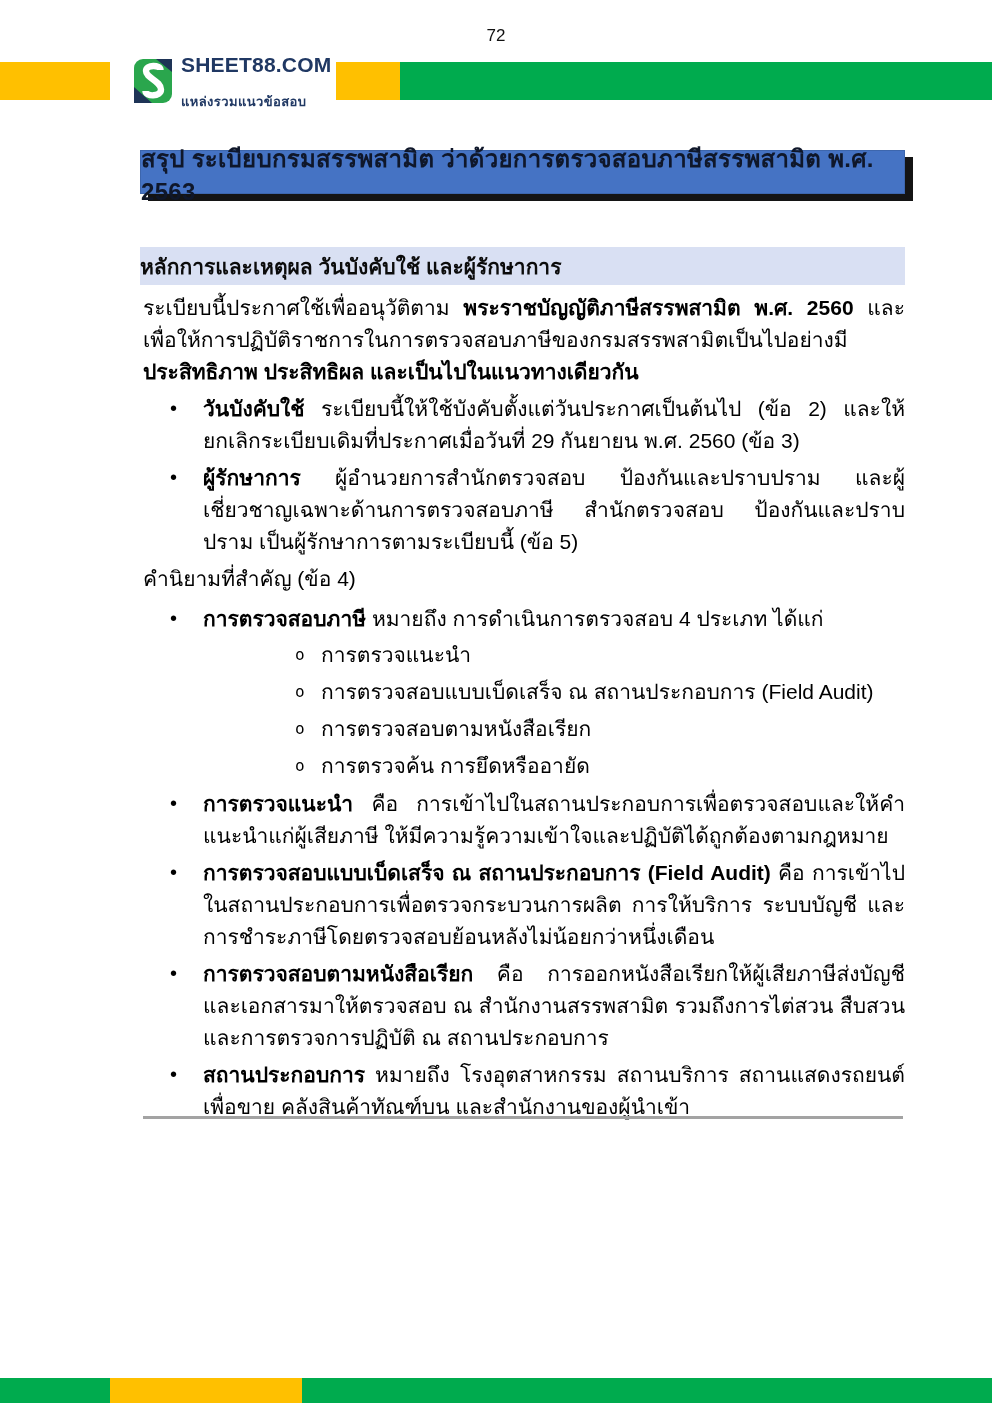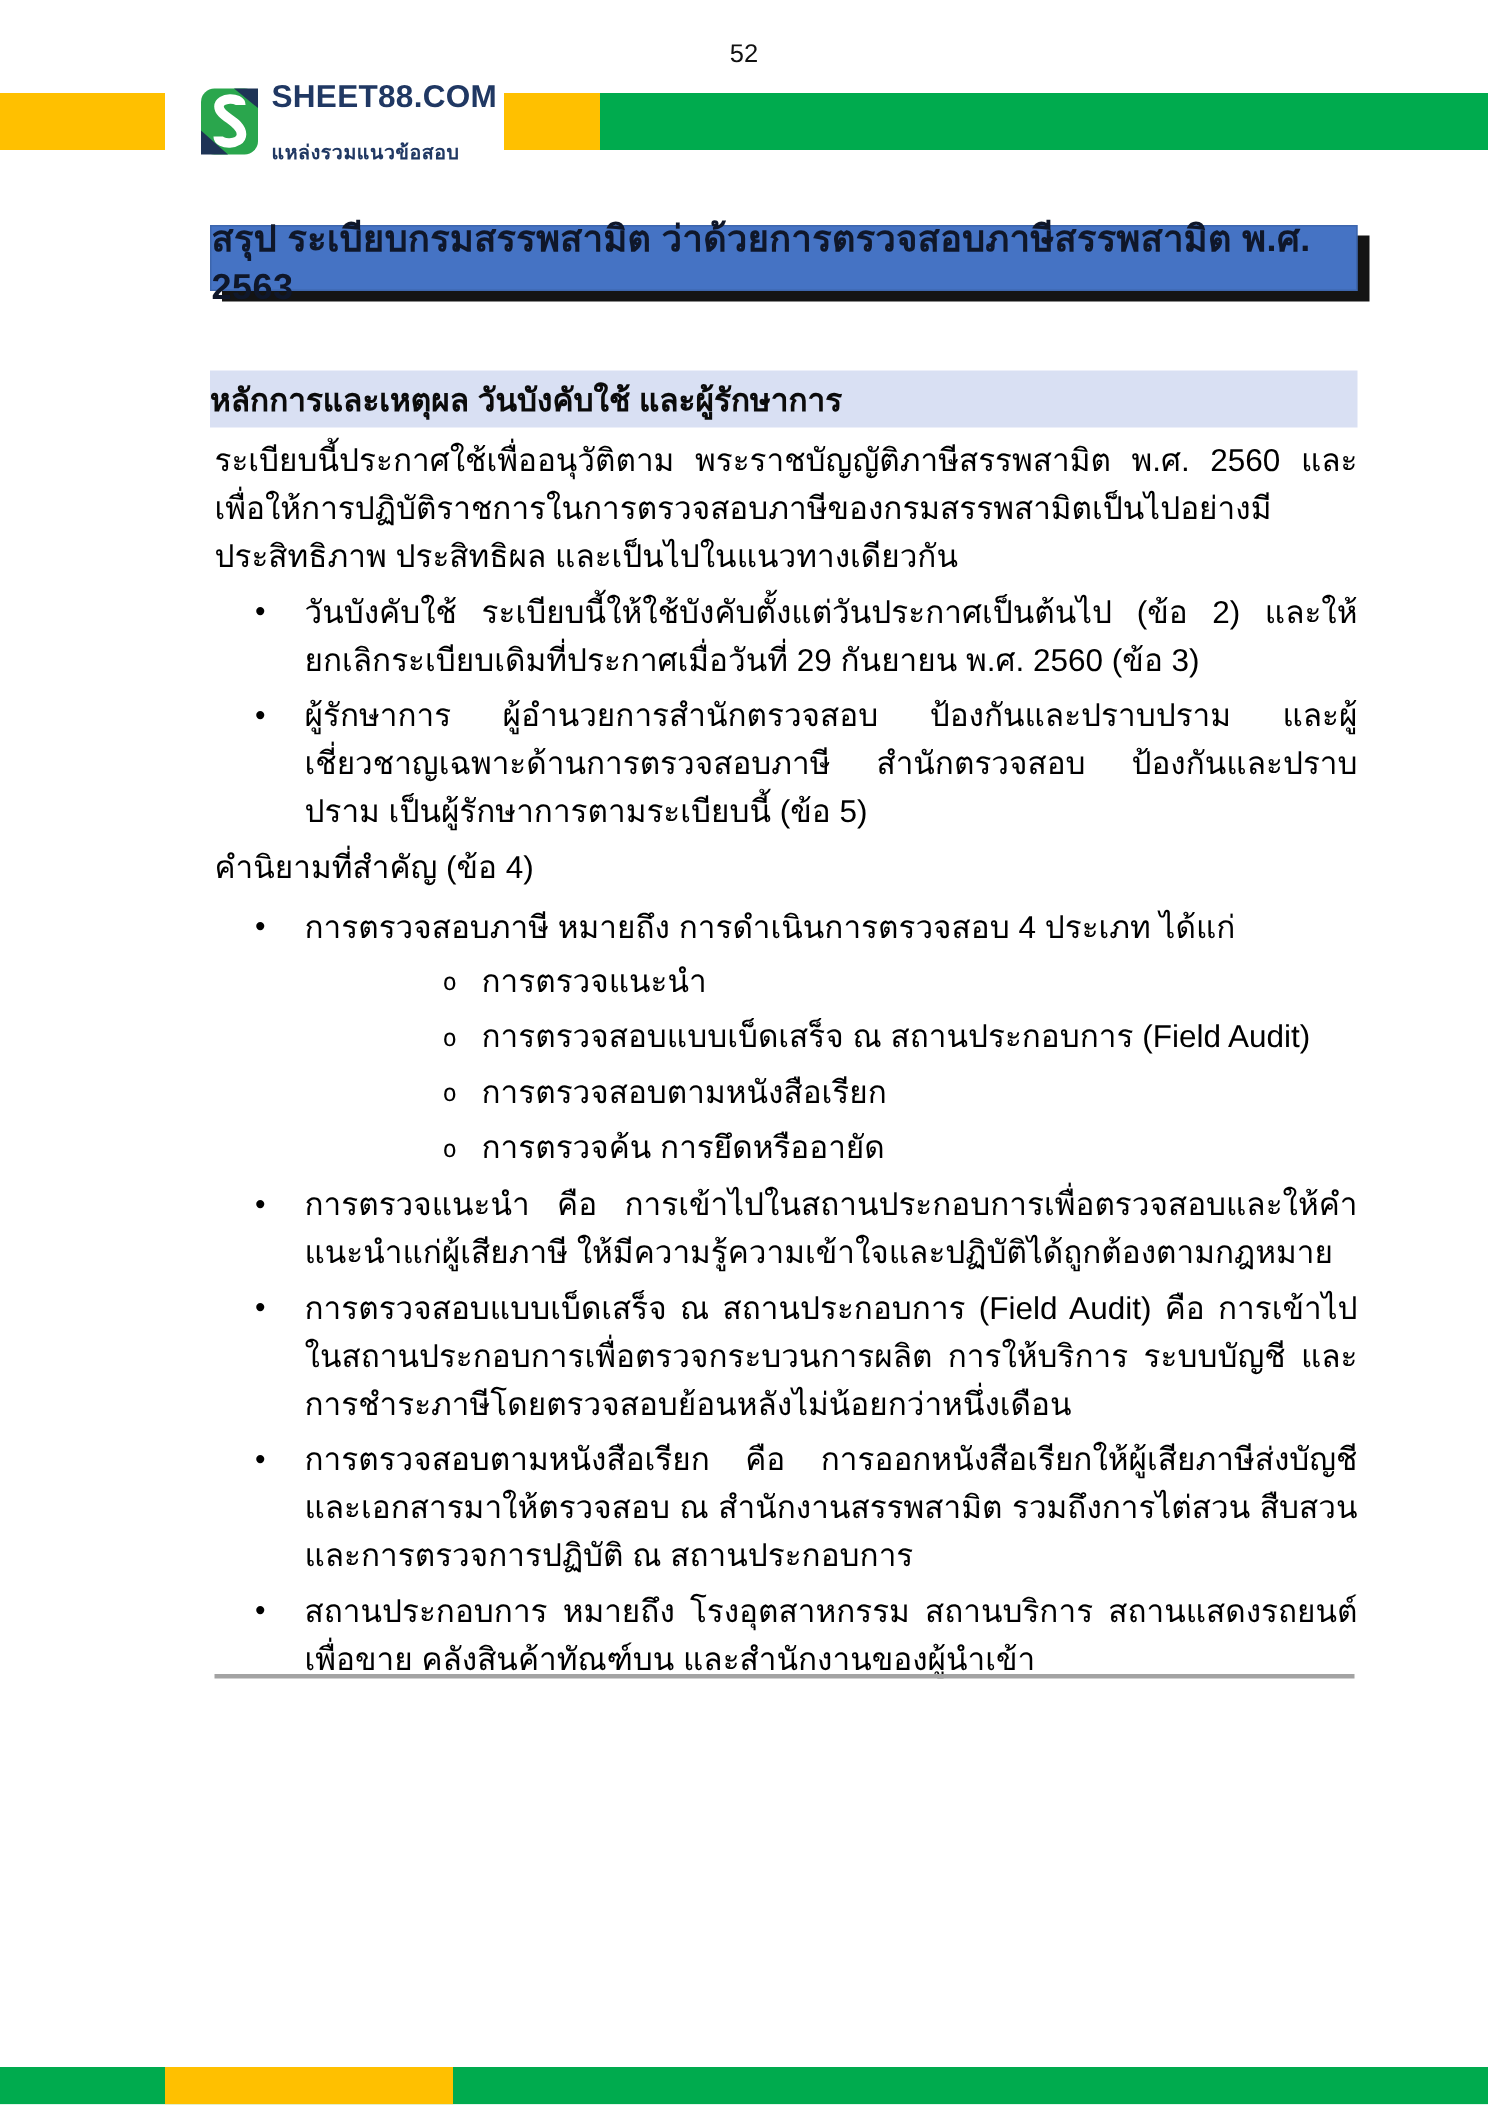--- a/index.html
+++ b/index.html
@@ -44,21 +44,21 @@
     background:var(--band-blue);
     display:flex; align-items:center; 
     font-weight:bold; font-size:21px; color:#0b0b0b;
   }
 
   
   .content{
     position:absolute; left:143px; top:292px; width:762px;
     font-size:21px; line-height:32px; text-align:justify; word-break:break-word;
   }
-  .content b{font-weight:normal;}
+  .content b{font-weight:bold;}
   p.intro{margin:0 0 5px 0;}
   p.def-heading{margin:2px 0 8px 0; text-align:left;}
   ul{list-style:none;}
   ul.l1>li{position:relative; padding-left:60px; margin-bottom:5px;}
   ul.l1>li>.bullet{position:absolute; left:27px; top:-1px; font-size:20px;}
   ul.l2{margin:4px 0 6px 0; text-align:left;}
   ul.l2>li{position:relative; padding-left:118px; margin-bottom:5px;}
   ul.l2>li>.circle{position:absolute; left:92px; top:0; font-size:16px; font-family:"DejaVu Sans Mono",monospace;}
 
   .divider{position:absolute; left:143px; top:1116px; width:760px; height:3px; background:var(--divider);}
@@ -66,21 +66,21 @@
   
   .fbar{position:absolute; top:1378px; height:25px;}
   .fbar.green{left:0; width:992px; background:var(--green);}
   .fbar.yellow{left:110px; width:192px; background:var(--yellow);}
 </style>
 </head>
 <body>
 
 <div class="page">
 
-  <div class="page-number">52</div>
+  <div class="page-number">72</div>
 
   <div class="hbar y-left"></div>
   <div class="hbar y-mid"></div>
   <div class="hbar green"></div>
 
   <div class="logo">
     <svg class="logo-icon" viewBox="0 0 40 46" xmlns="http://www.w3.org/2000/svg" aria-hidden="true">
       <rect x="1" y="1" width="38" height="44" rx="9" fill="#2AA64D"></rect>
       <polygon points="1,29 1,45 19,45" fill="#1E3456"></polygon>
       <polygon points="23,1 39,1 39,14" fill="#1E3456"></polygon>

